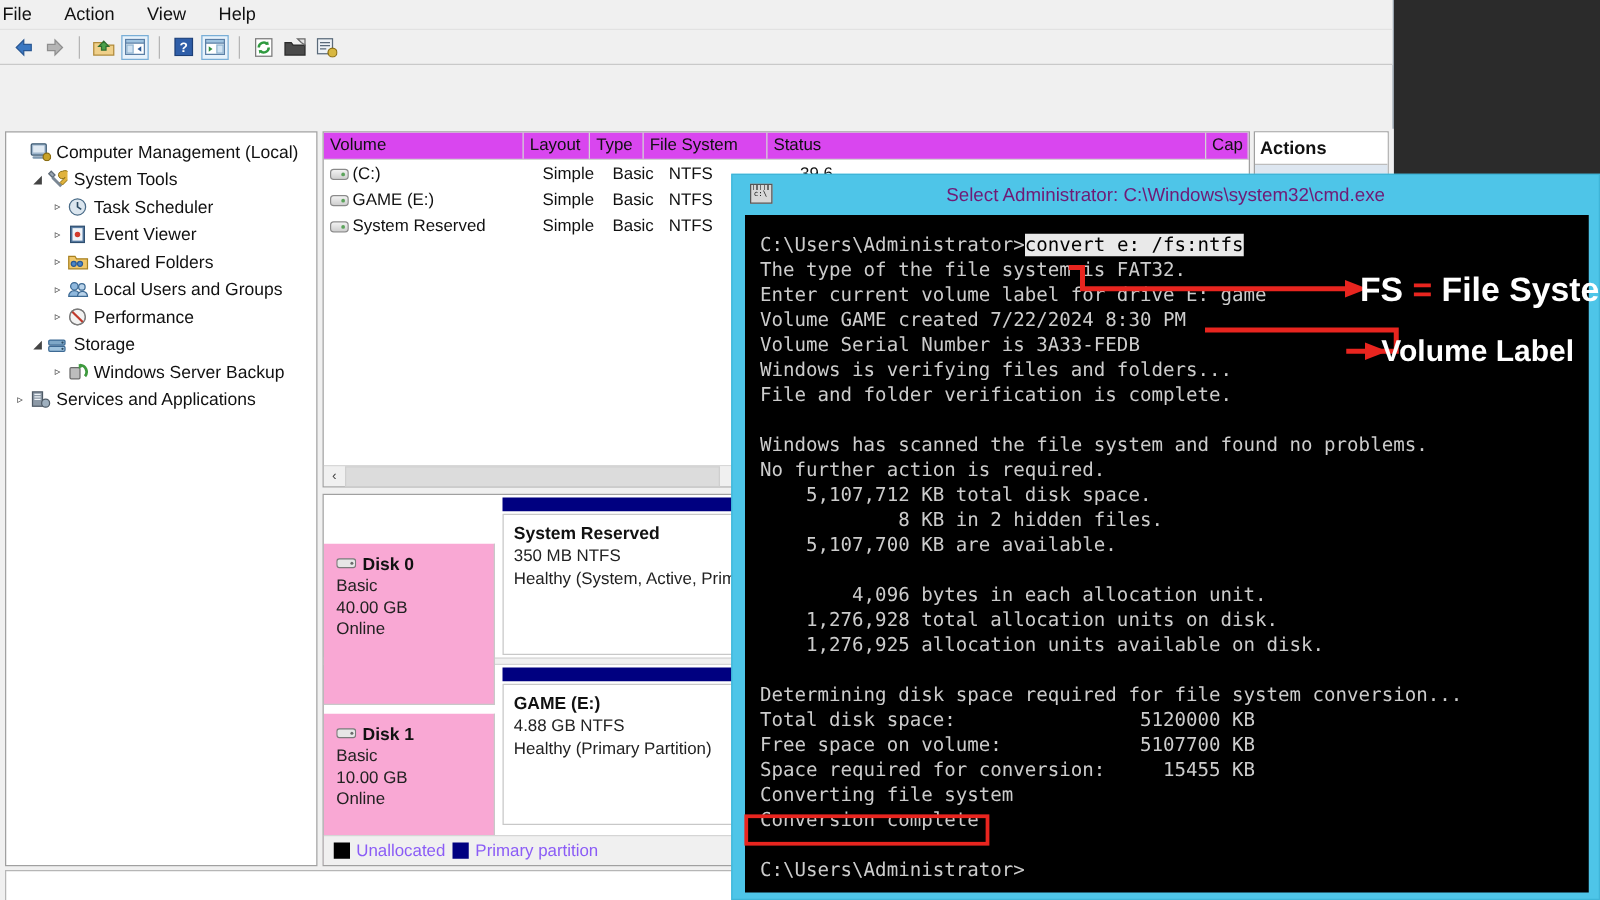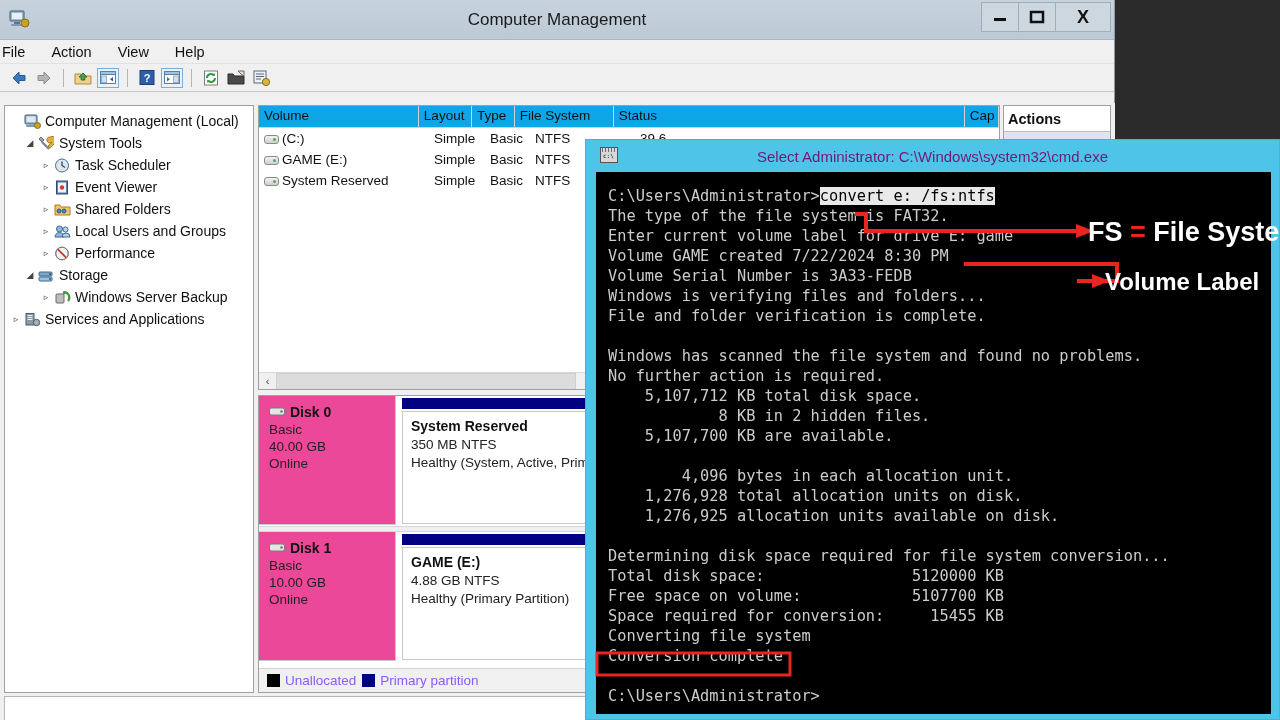--- a/index.html
+++ b/index.html
@@ -121,21 +121,21 @@
   }
   #vol-list {
     position: absolute; left:0; top:0;
     width: 742px; height: 285px;
     background: #fff;
     border: 1px solid #a0a0a0;
     overflow: hidden;
   }
   #vol-header {
     display: flex; height: 22px;
-    background: #0ea5e9;
+    background: #d946ef;
     border-bottom: 1px solid #d3d3d3;
   }
   #vol-header .hc {
     font-size: 13.5px; color: #111;
     padding: 2px 4px 0 5px;
     border-right: 1px solid #d3d3d3;
     overflow: hidden; white-space: nowrap;
   }
   .vol-row { display: flex; height: 21px; align-items:center; }
   .vol-row .vc {
@@ -183,23 +183,24 @@
   #disk-view {
     position: absolute; left: 0; top: 290px;
     width: 742px; height: 298px;
     background: #fff;
     border: 1px solid #a0a0a0;
     overflow: hidden;
   }
   .disk-block { display: flex; height: 130px; position: relative; }
   .disk-info {
     width: 137px; height: 129px;
-    background: #ec4899;
+    background: #f9a8d4;
     border: 1px solid #c8c8c8; border-left: none; border-top: none;
     padding: 8px 0 0 10px;
+    margin-top: 39px;
   }
   .disk-info .dtitle {
     font-size: 14px; font-weight: bold; color: #111;
     display:flex; align-items:center;
   }
   .disk-info .dline { font-size: 13.5px; color: #222; margin-top: 2px; }
   .disk-part-area { flex: 1; padding: 2px 2px 0 6px; position: relative; }
   .part-bar { height: 11px; background: #000080; }
   .part-box {
     margin-top: 2px; height: 113px;
@@ -298,45 +299,20 @@
 
   .anno-svg { position: absolute; left: 0; top: 0; width: 1280px; height: 720px; pointer-events: none; }
 </style>
 </head>
 <body>
 
 <div id="root">
 
   <div id="cm-window">
 
-    <div id="cm-titlebar">
-      <span class="win-icon">
-        <svg width="22" height="22" viewBox="0 0 22 22">
-          <rect x="2" y="3" width="14" height="10" rx="1" fill="#9fb6cd" stroke="#3d5a73"></rect>
-          <rect x="4" y="5" width="10" height="6" fill="#e8f0f7"></rect>
-          <rect x="6" y="14" width="6" height="2" fill="#5b768e"></rect>
-          <rect x="3" y="16" width="12" height="2" rx="1" fill="#7f99b0"></rect>
-          <circle cx="17" cy="15" r="4" fill="#c9a227" stroke="#8a6d12"></circle>
-        </svg>
-      </span>
-      <div id="cm-title-text">Computer Management</div>
-      <div id="cm-winbtns">
-        <div class="wb">
-          <svg width="16" height="10">
-              <rect x="2" y="6" width="12" height="3" fill="#111"></rect>
-            </svg>
-        </div>
-        <div class="wb">
-          <svg width="16" height="14">
-              <rect x="2" y="2" width="12" height="10" fill="none" stroke="#111" stroke-width="2.5"></rect>
-            </svg>
-        </div>
-        <div class="wb close">X</div>
-      </div>
-    </div>
 
     <div id="cm-menubar">
       <span class="mi">File</span>
       <span class="mi">Action</span>
       <span class="mi">View</span>
       <span class="mi">Help</span>
     </div>
 
     <div id="cm-toolbar">
       <span class="tb-icon">

